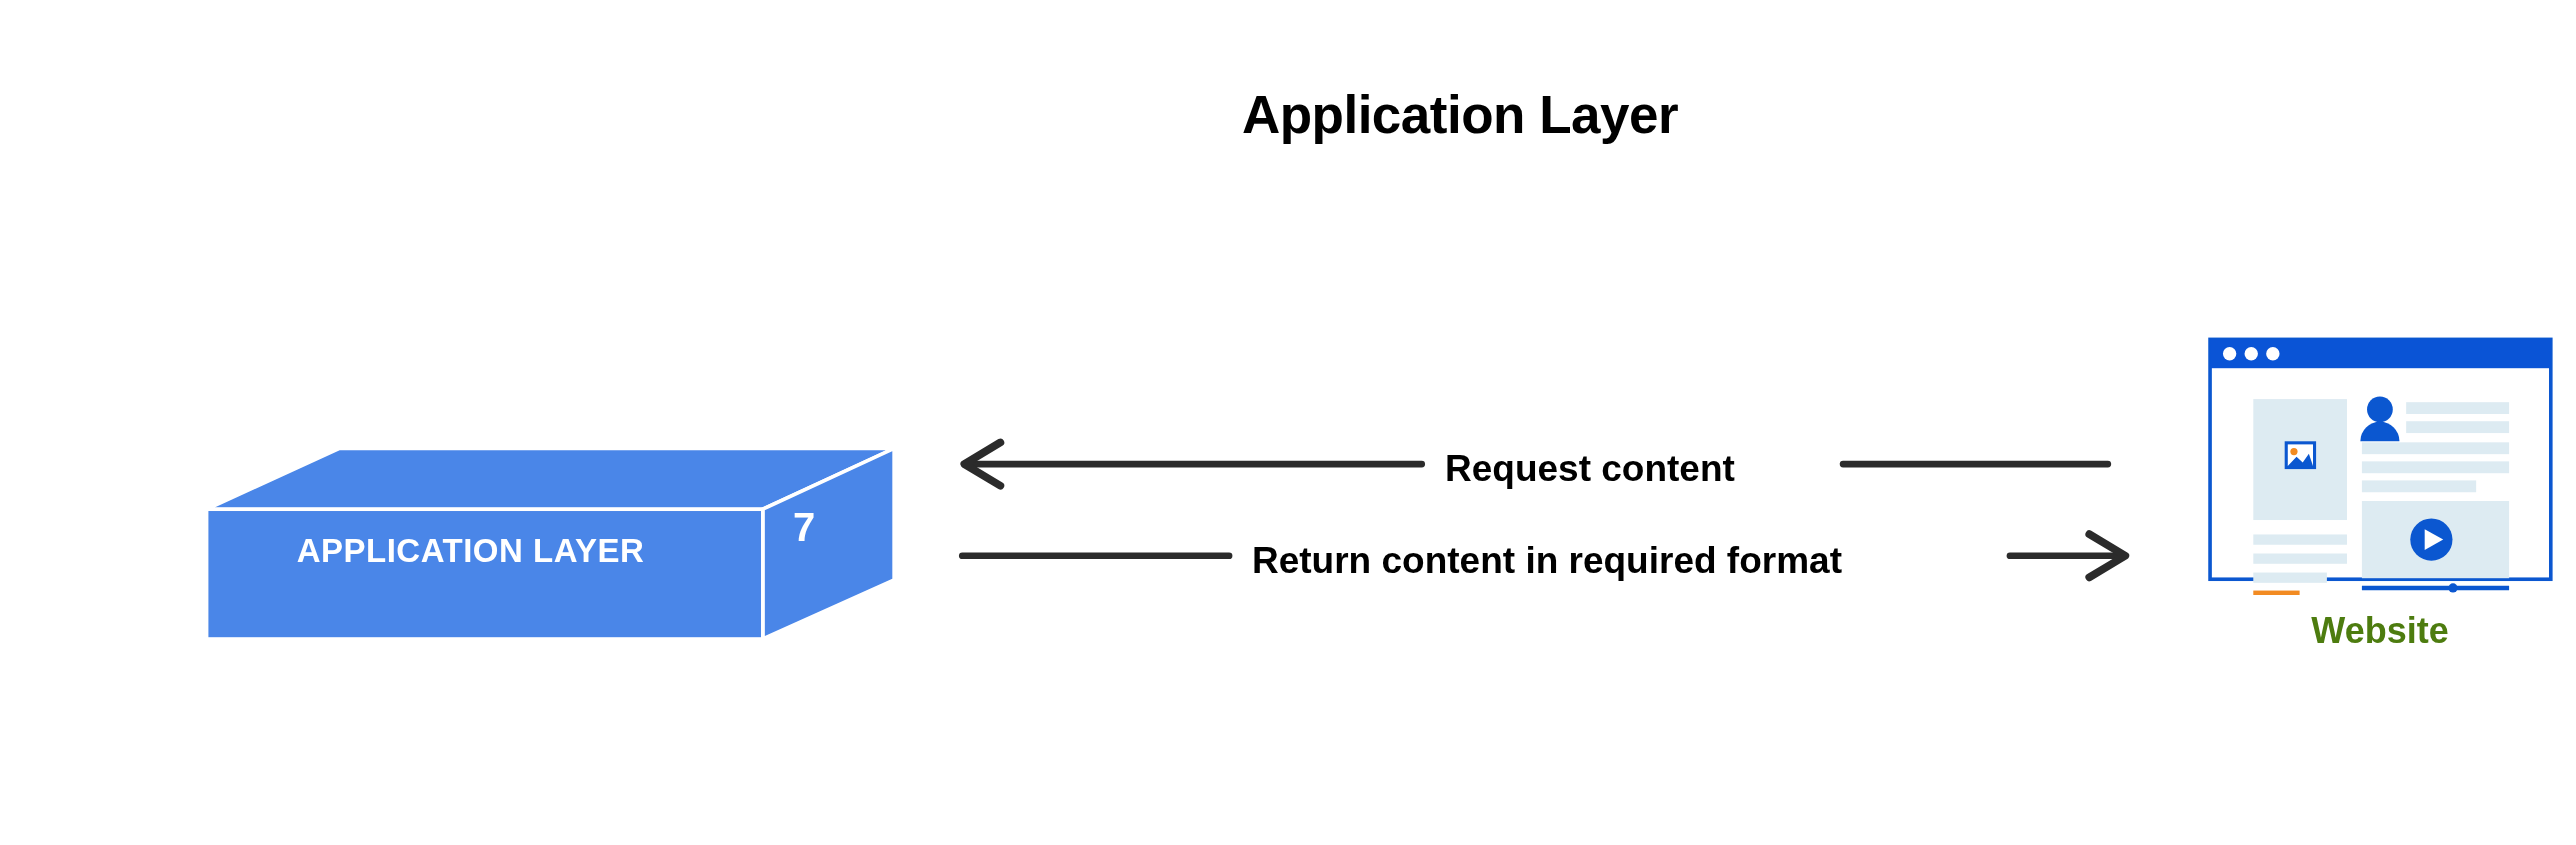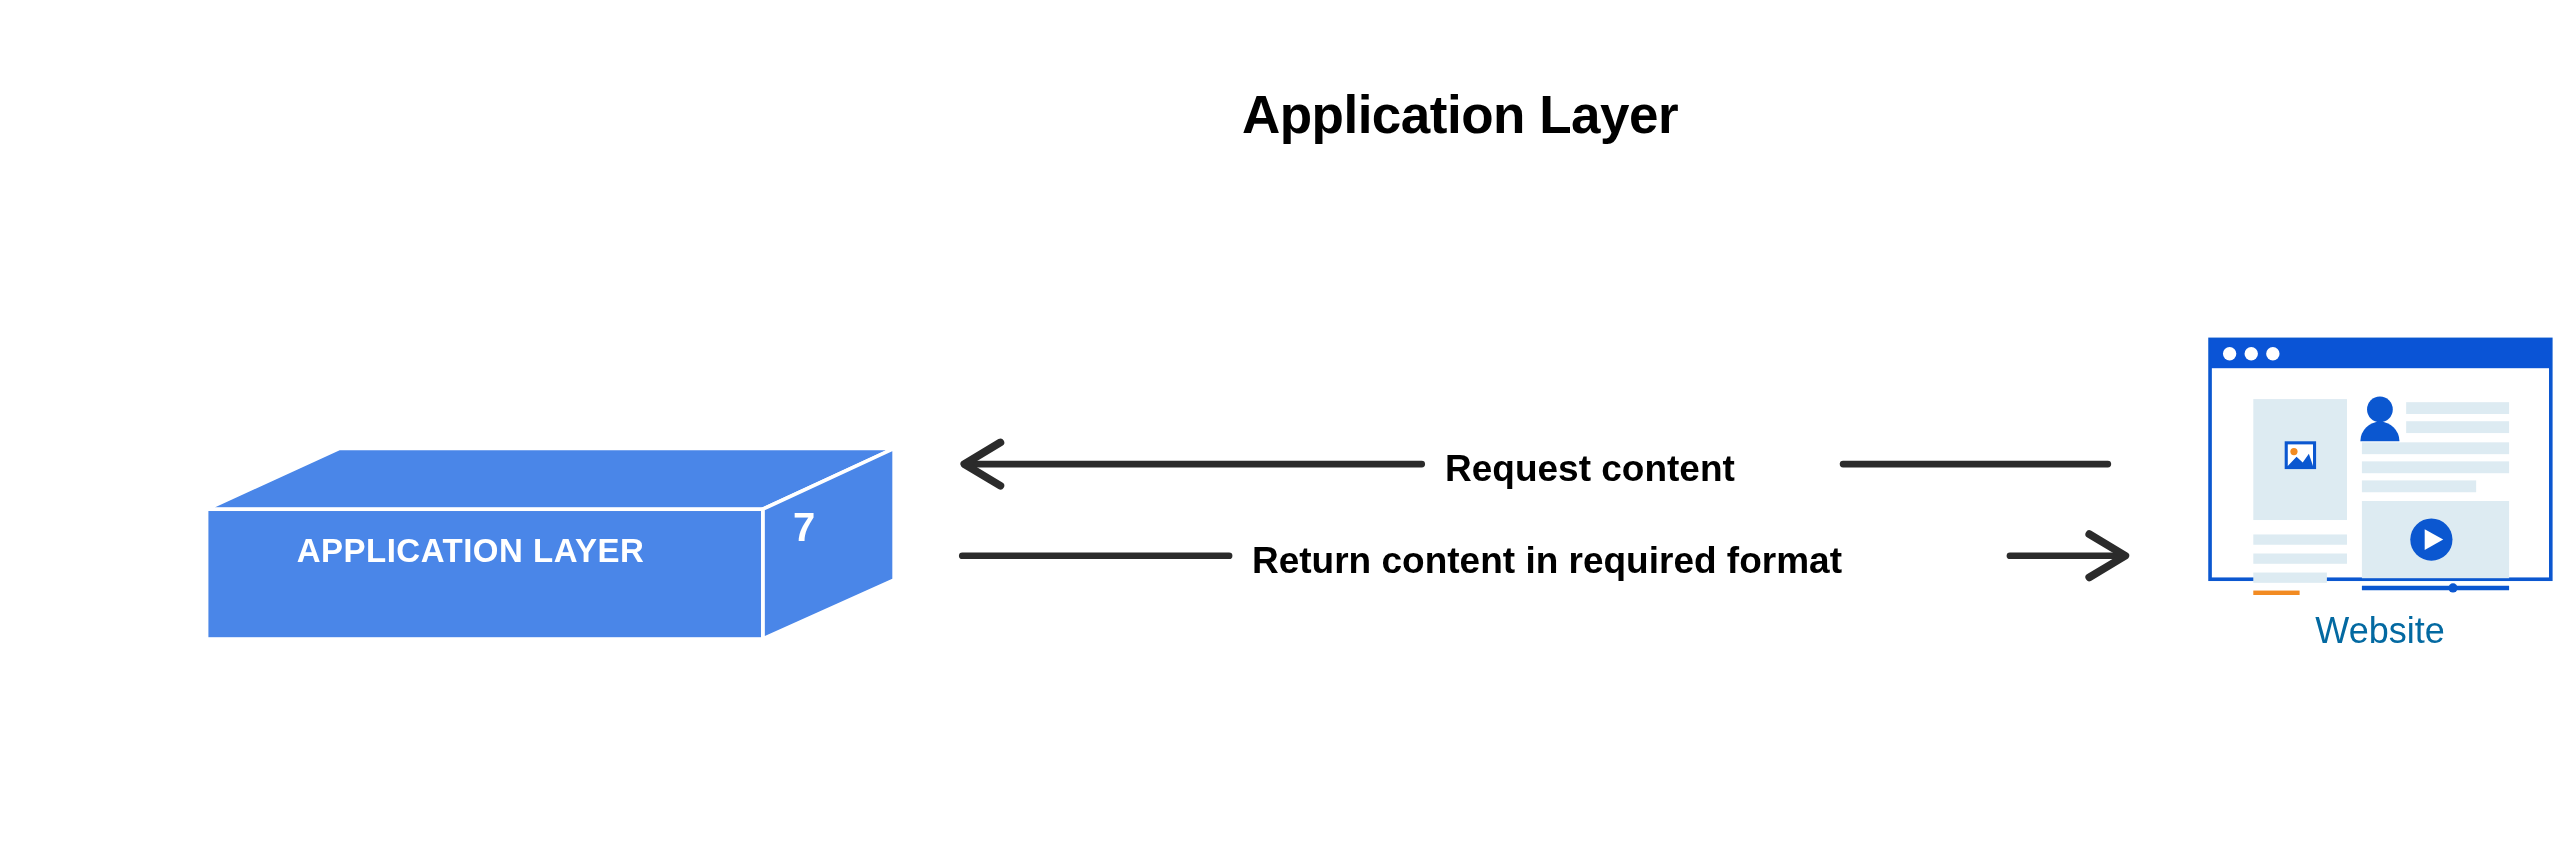--- a/index.html
+++ b/index.html
@@ -91,22 +91,22 @@
   }
   #website svg { display: block; }
 
   #website-caption {
     position: absolute;
     left: 2208px;
     top: 613px;
     width: 344px;
     text-align: center;
     font-size: 36px;
-    font-weight: normal;
-    color: #0369a1;
+    font-weight: bold;
+    color: #4d7c0f;
     line-height: 1;
   }
 </style>
 </head>
 <body>
 
 <div id="page-title">Application Layer</div>
 
 <div id="layer-box">
   <svg width="701" height="206" viewBox="0 0 1360 400" xmlns="http://www.w3.org/2000/svg">

